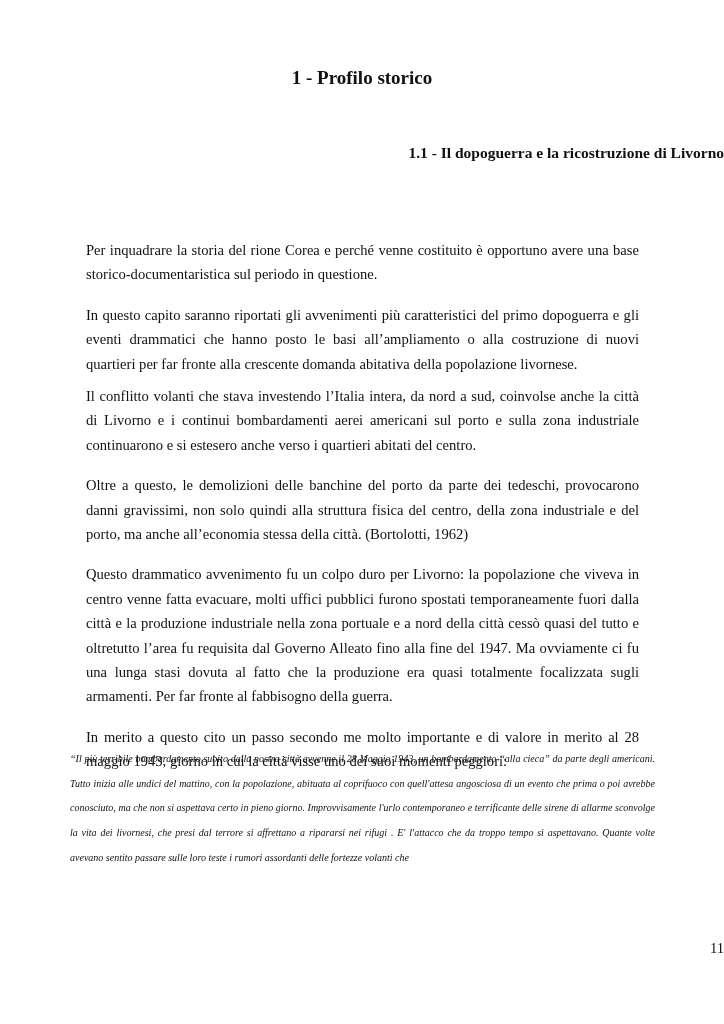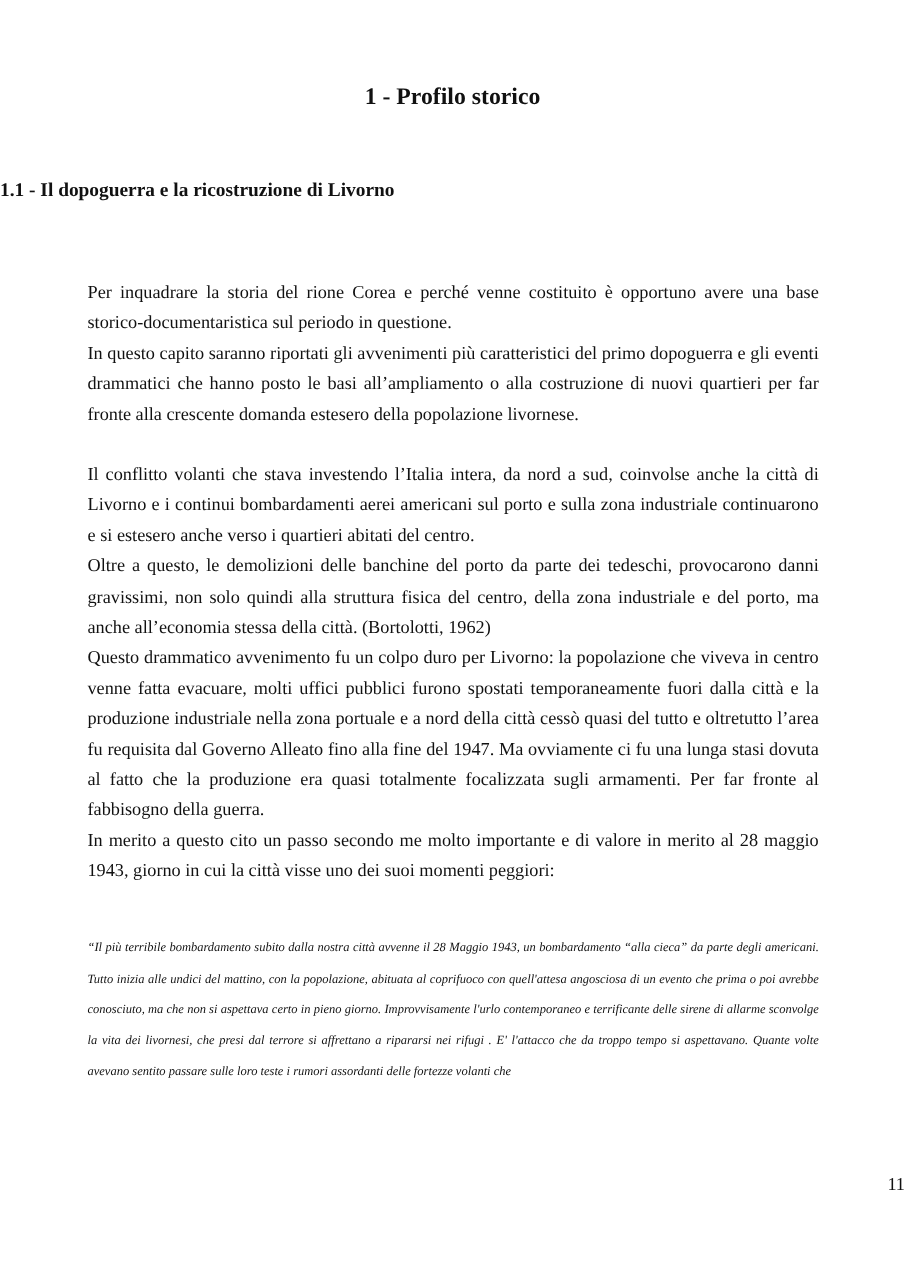--- a/index.html
+++ b/index.html
@@ -30,37 +30,37 @@
       text-align: center;
       font-weight: bold;
       font-size: 19px;
       line-height: 24px;
       margin: 0;
     }
     .h2 {
       position: absolute;
       left: 0; width: 724px;
       top: 143px;
-      text-align: left;
+      text-align: right;
       font-weight: bold;
       font-size: 15.5px;
       line-height: 20px;
       margin: 0;
     }
     .body-text {
       position: absolute;
       left: 70px;
       width: 585px;
       font-size: 14.6px;
       line-height: 24.4px;
       text-align: justify;
       margin: 0;
     }
     .body-text p {
-      margin: 0;
+      margin: 16px;
     }
     #block1 { top: 222px; }
     #block2 { top: 368px; }
     .quote {
       position: absolute;
       left: 70px;
       width: 585px;
       top: 747px;
       font-style: italic;
       font-size: 10px;
@@ -81,21 +81,21 @@
 <body>
 
 <div class="page">
 
   <h1 class="h1">1 - Profilo storico</h1>
 
   <h2 class="h2">1.1 - Il dopoguerra e la ricostruzione di Livorno</h2>
 
   <div class="body-text" id="block1">
     <p>Per inquadrare la storia del rione Corea e perché venne costituito è opportuno avere una base storico-documentaristica sul periodo in questione.</p>
-    <p>In questo capito saranno riportati gli avvenimenti più caratteristici del primo dopoguerra e gli eventi drammatici che hanno posto le basi all’ampliamento o alla costruzione di nuovi quartieri per far fronte alla crescente domanda estesero della popolazione livornese.</p>
+    <p>In questo capito saranno riportati gli avvenimenti più caratteristici del primo dopoguerra e gli eventi drammatici che hanno posto le basi all’ampliamento o alla costruzione di nuovi quartieri per far fronte alla crescente domanda abitativa della popolazione livornese.</p>
   </div>
 
   <div class="body-text" id="block2">
     <p>Il conflitto volanti che stava investendo l’Italia intera, da nord a sud, coinvolse anche la città di Livorno e i continui bombardamenti aerei americani sul porto e sulla zona industriale continuarono e si estesero anche verso i quartieri abitati del centro.</p>
     <p>Oltre a questo, le demolizioni delle banchine del porto da parte dei tedeschi, provocarono danni gravissimi, non solo quindi alla struttura fisica del centro, della zona industriale e del porto, ma anche all’economia stessa della città. (Bortolotti, 1962)</p>
     <p>Questo drammatico avvenimento fu un colpo duro per Livorno: la popolazione che viveva in centro venne fatta evacuare, molti uffici pubblici furono spostati temporaneamente fuori dalla città e la produzione industriale nella zona portuale e a nord della città cessò quasi del tutto e oltretutto l’area fu requisita dal Governo Alleato fino alla fine del 1947. Ma ovviamente ci fu una lunga stasi dovuta al fatto che la produzione era quasi totalmente focalizzata sugli armamenti. Per far fronte al fabbisogno della guerra.</p>
     <p>In merito a questo cito un passo secondo me molto importante e di valore in merito al 28 maggio 1943, giorno in cui la città visse uno dei suoi momenti peggiori:</p>
   </div>
 
   <p class="quote">“Il più terribile bombardamento subito dalla nostra città avvenne il 28 Maggio 1943, un bombardamento “alla cieca” da parte degli americani. Tutto inizia alle undici del mattino, con la popolazione, abituata al coprifuoco con quell'attesa angosciosa di un evento che prima o poi avrebbe conosciuto, ma che non si aspettava certo in pieno giorno. Improvvisamente l'urlo contemporaneo e terrificante delle sirene di allarme sconvolge la vita dei livornesi, che presi dal terrore si affrettano a ripararsi nei rifugi . E' l'attacco che da  troppo tempo  si  aspettavano. Quante volte  avevano sentito  passare sulle loro teste i rumori assordanti delle fortezze volanti che</p>

